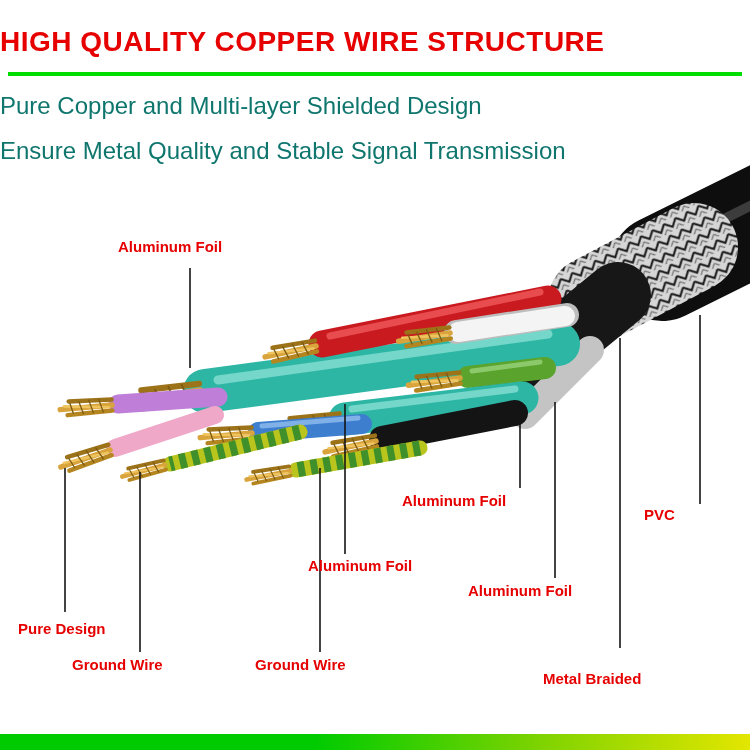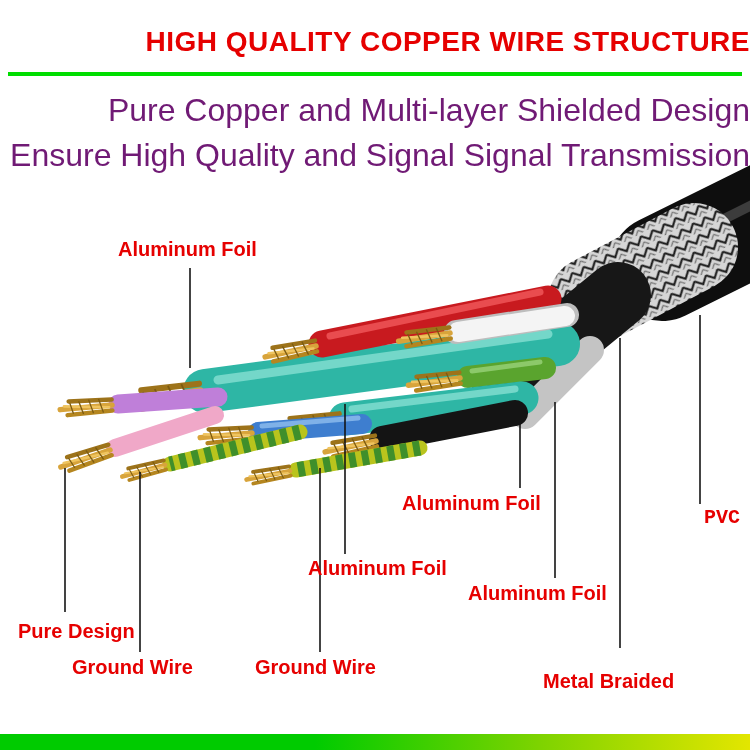--- a/index.html
+++ b/index.html
@@ -8,46 +8,46 @@
     position: relative;
     width: 750px;
     height: 750px;
     background: #ffffff;
     overflow: hidden;
     font-family: "Liberation Sans", sans-serif;
   }
   .title {
     position: absolute;
     top: 26px; left: 0; width: 100%;
-    text-align: right;
+    text-align: left;
     color: var(--title-red, #e60000);
     font-size: 28px;
     font-weight: 700;
     letter-spacing: 0.5px;
   }
   .divider {
     position: absolute;
     top: 72px; left: 8px; right: 8px; height: 4px;
     background: var(--divider-green, #00dd00);
   }
   .sub {
     position: absolute;
     left: 0; width: 100%;
-    text-align: right;
-    color: #701a75;
-    font-size: 32px;
+    text-align: left;
+    color: #0f766e;
+    font-size: 24px;
     font-weight: 400;
   }
   .sub1 { top: 92px; }
   .sub2 { top: 137px; }
   .art { position: absolute; left: 0; top: 0; }
   .label {
     position: absolute;
     color: var(--label-red, #e60000);
-    font-size: 20px;
+    font-size: 15px;
     font-weight: 700;
     white-space: nowrap;
   }
   .footer {
     position: absolute;
     left: 0; right: 0; bottom: 0; height: 16px;
     background: linear-gradient(90deg,
       var(--footer-green, #00cb00) 0%,
       var(--footer-green, #00cb00) 42%,
       #7ed300 72%,
@@ -55,21 +55,21 @@
   }
 </style>
 </head>
 <body>
 
 <div class="stage">
 
   <div class="title">HIGH QUALITY COPPER WIRE STRUCTURE</div>
   <div class="divider"></div>
   <div class="sub sub1">Pure Copper and Multi-layer Shielded Design</div>
-  <div class="sub sub2">Ensure High Quality and Signal Signal Transmission</div>
+  <div class="sub sub2">Ensure Metal Quality and Stable Signal Transmission</div>
 
   <svg class="art" width="750" height="750" viewBox="0 0 750 750">
     <defs>
       <pattern id="braid" width="13" height="13" patternUnits="userSpaceOnUse" patternTransform="rotate(-28)">
         <rect width="13" height="13" fill="#d6d6d6"></rect>
         <path d="M0,2.5 L6.5,9 L13,2.5" stroke="#1c1c1c" stroke-width="2" fill="none"></path>
         <path d="M0,9 L6.5,15.5 L13,9" stroke="#6e6e6e" stroke-width="1.2" fill="none"></path>
       </pattern>
       <g id="tip">
         <line x1="0" y1="-5.5" x2="45" y2="-7" stroke="#b5861f" stroke-width="4.5" stroke-linecap="round"></line>
@@ -170,20 +170,20 @@
       <line x1="555" y1="578" x2="555" y2="402"></line>
       <line x1="700" y1="504" x2="700" y2="315"></line>
       <line x1="620" y1="648" x2="620" y2="338"></line>
     </g>
   </svg>
 
   <div class="label" style="left:118px; top:238px;">Aluminum Foil</div>
   <div class="label" style="left:402px; top:492px;">Aluminum Foil</div>
   <div class="label" style="left:308px; top:557px;">Aluminum Foil</div>
   <div class="label" style="left:468px; top:582px;">Aluminum Foil</div>
-  <div class="label" style="left:704px; top:506px;font-family:Liberation Mono, monospace;">PVC</div>
+  <div class="label" style="left:644px; top:506px;">PVC</div>
   <div class="label" style="left:18px;  top:620px;">Pure Design</div>
   <div class="label" style="left:72px;  top:656px;">Ground Wire</div>
   <div class="label" style="left:255px; top:656px;">Ground Wire</div>
   <div class="label" style="left:543px; top:670px;">Metal Braided</div>
 
   <div class="footer"></div>
 </div>
 
 </body></html>

